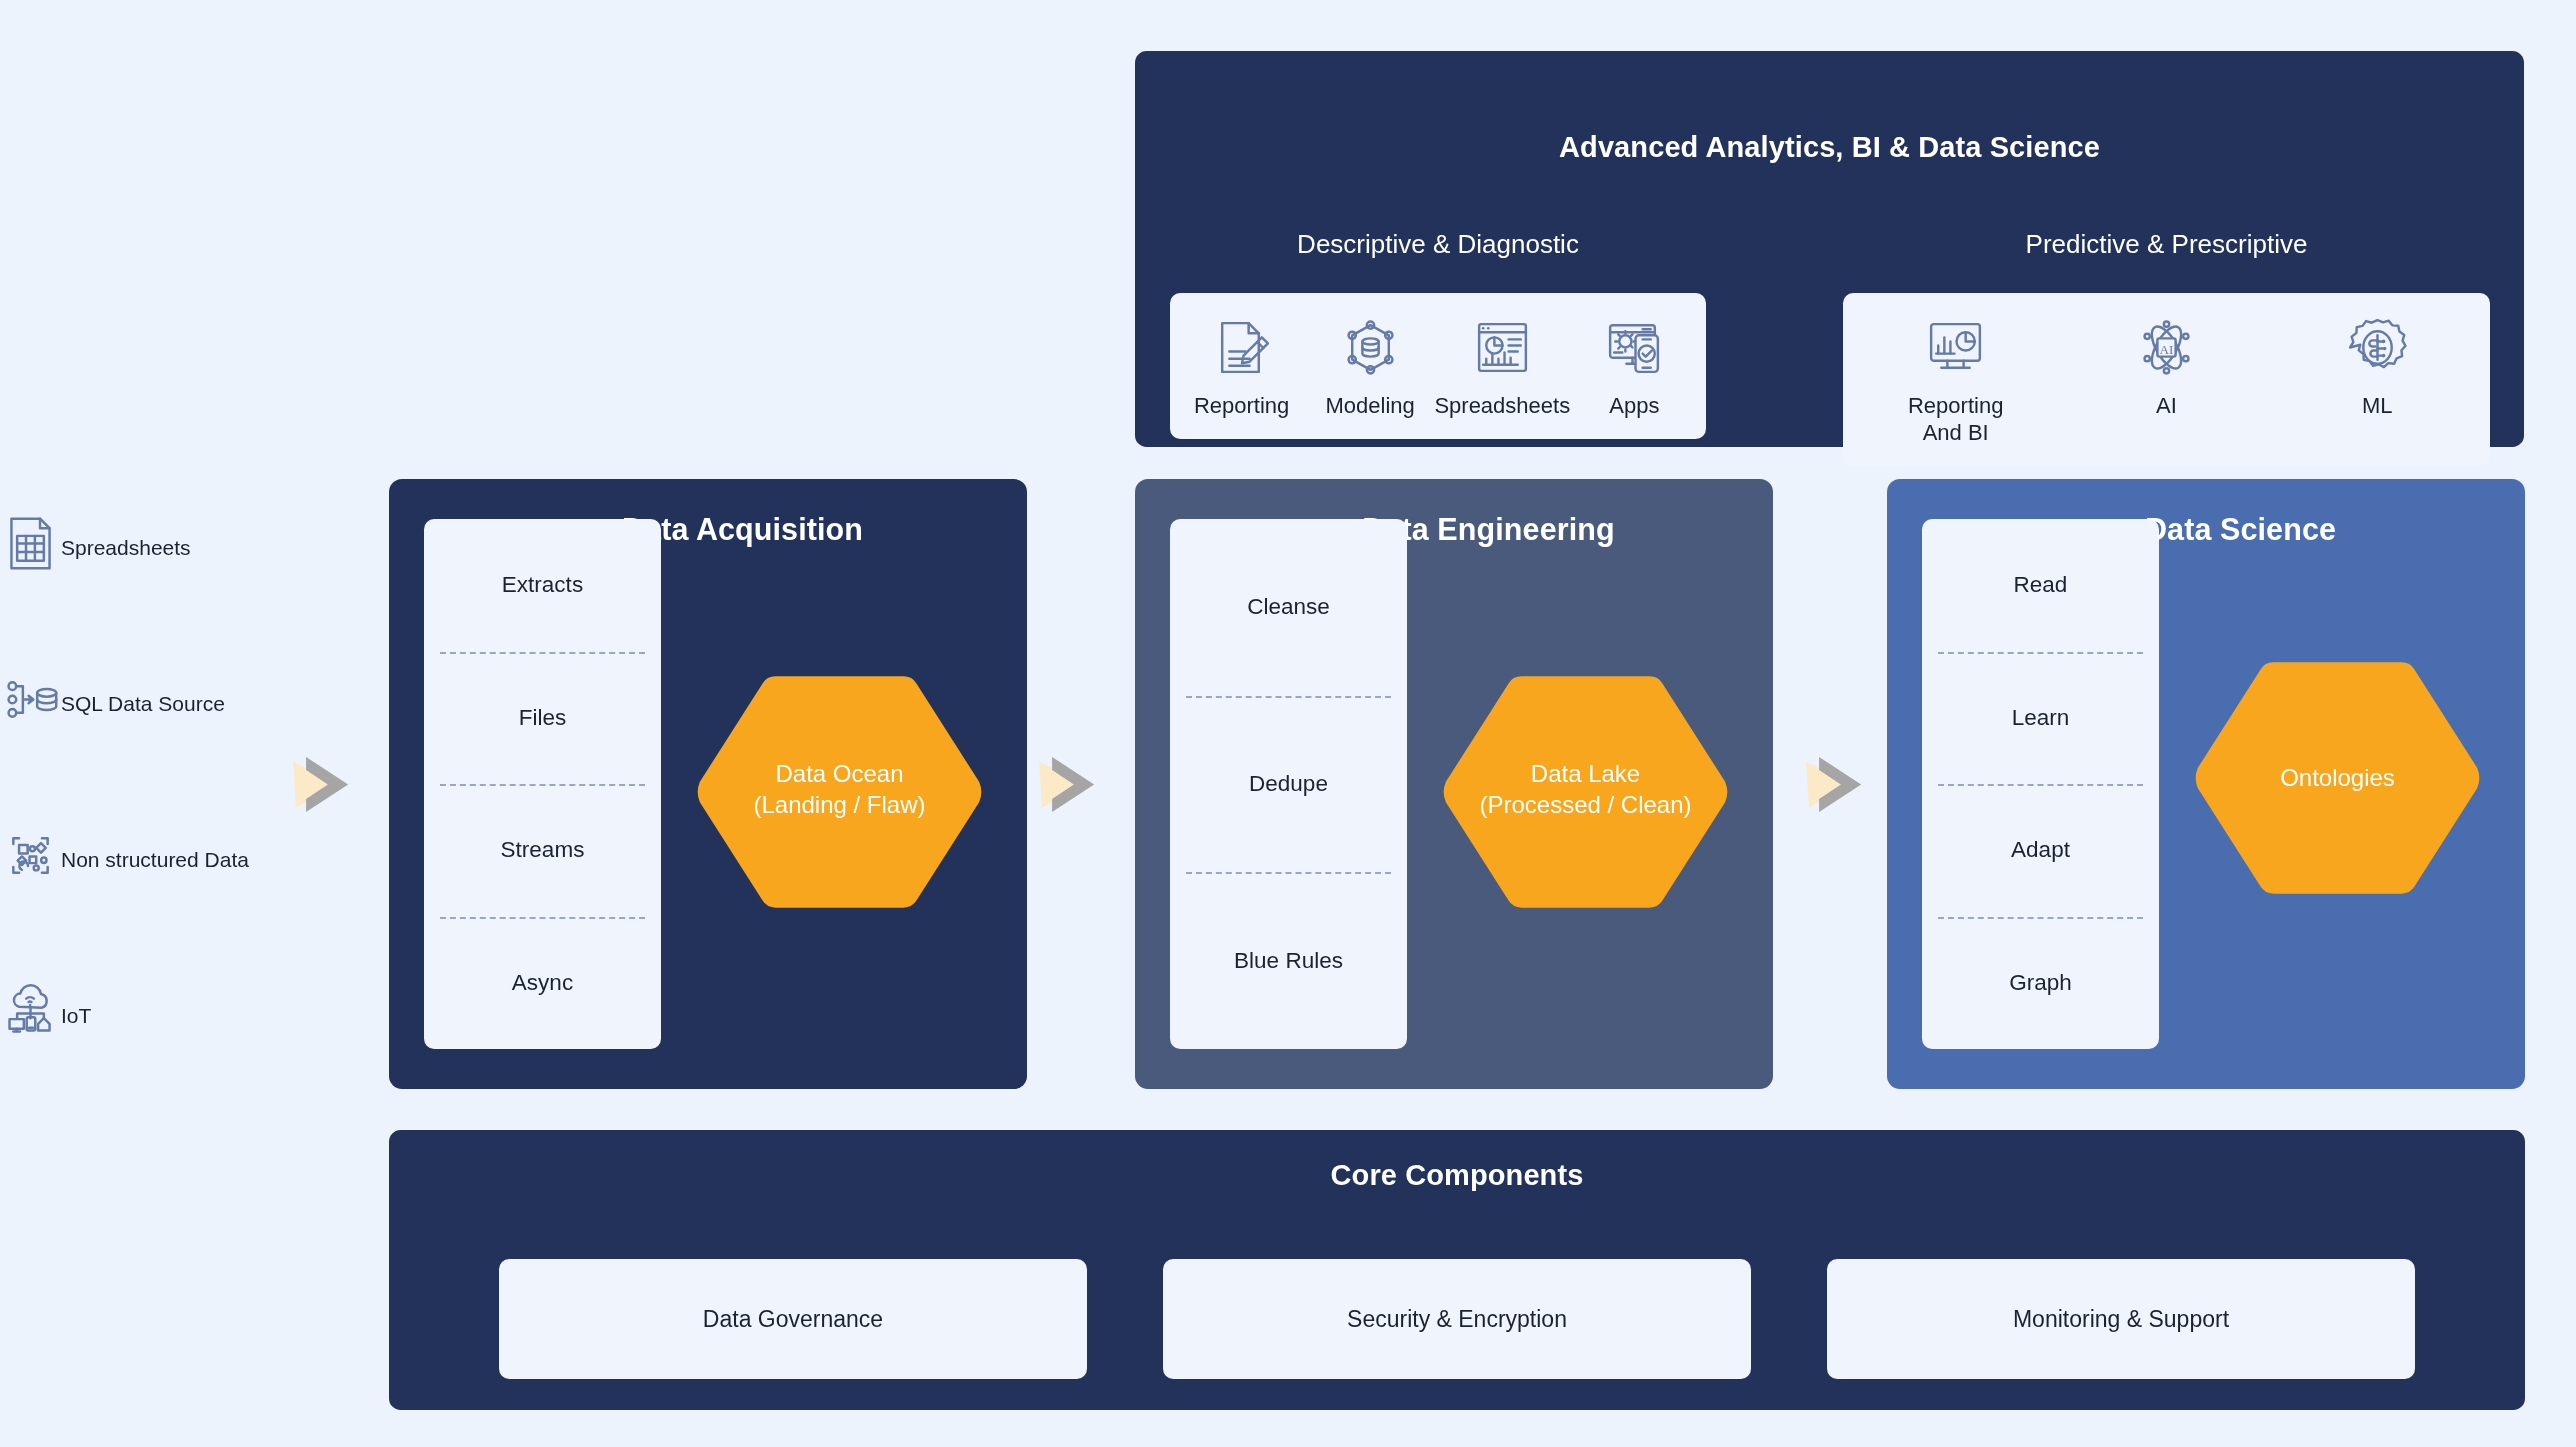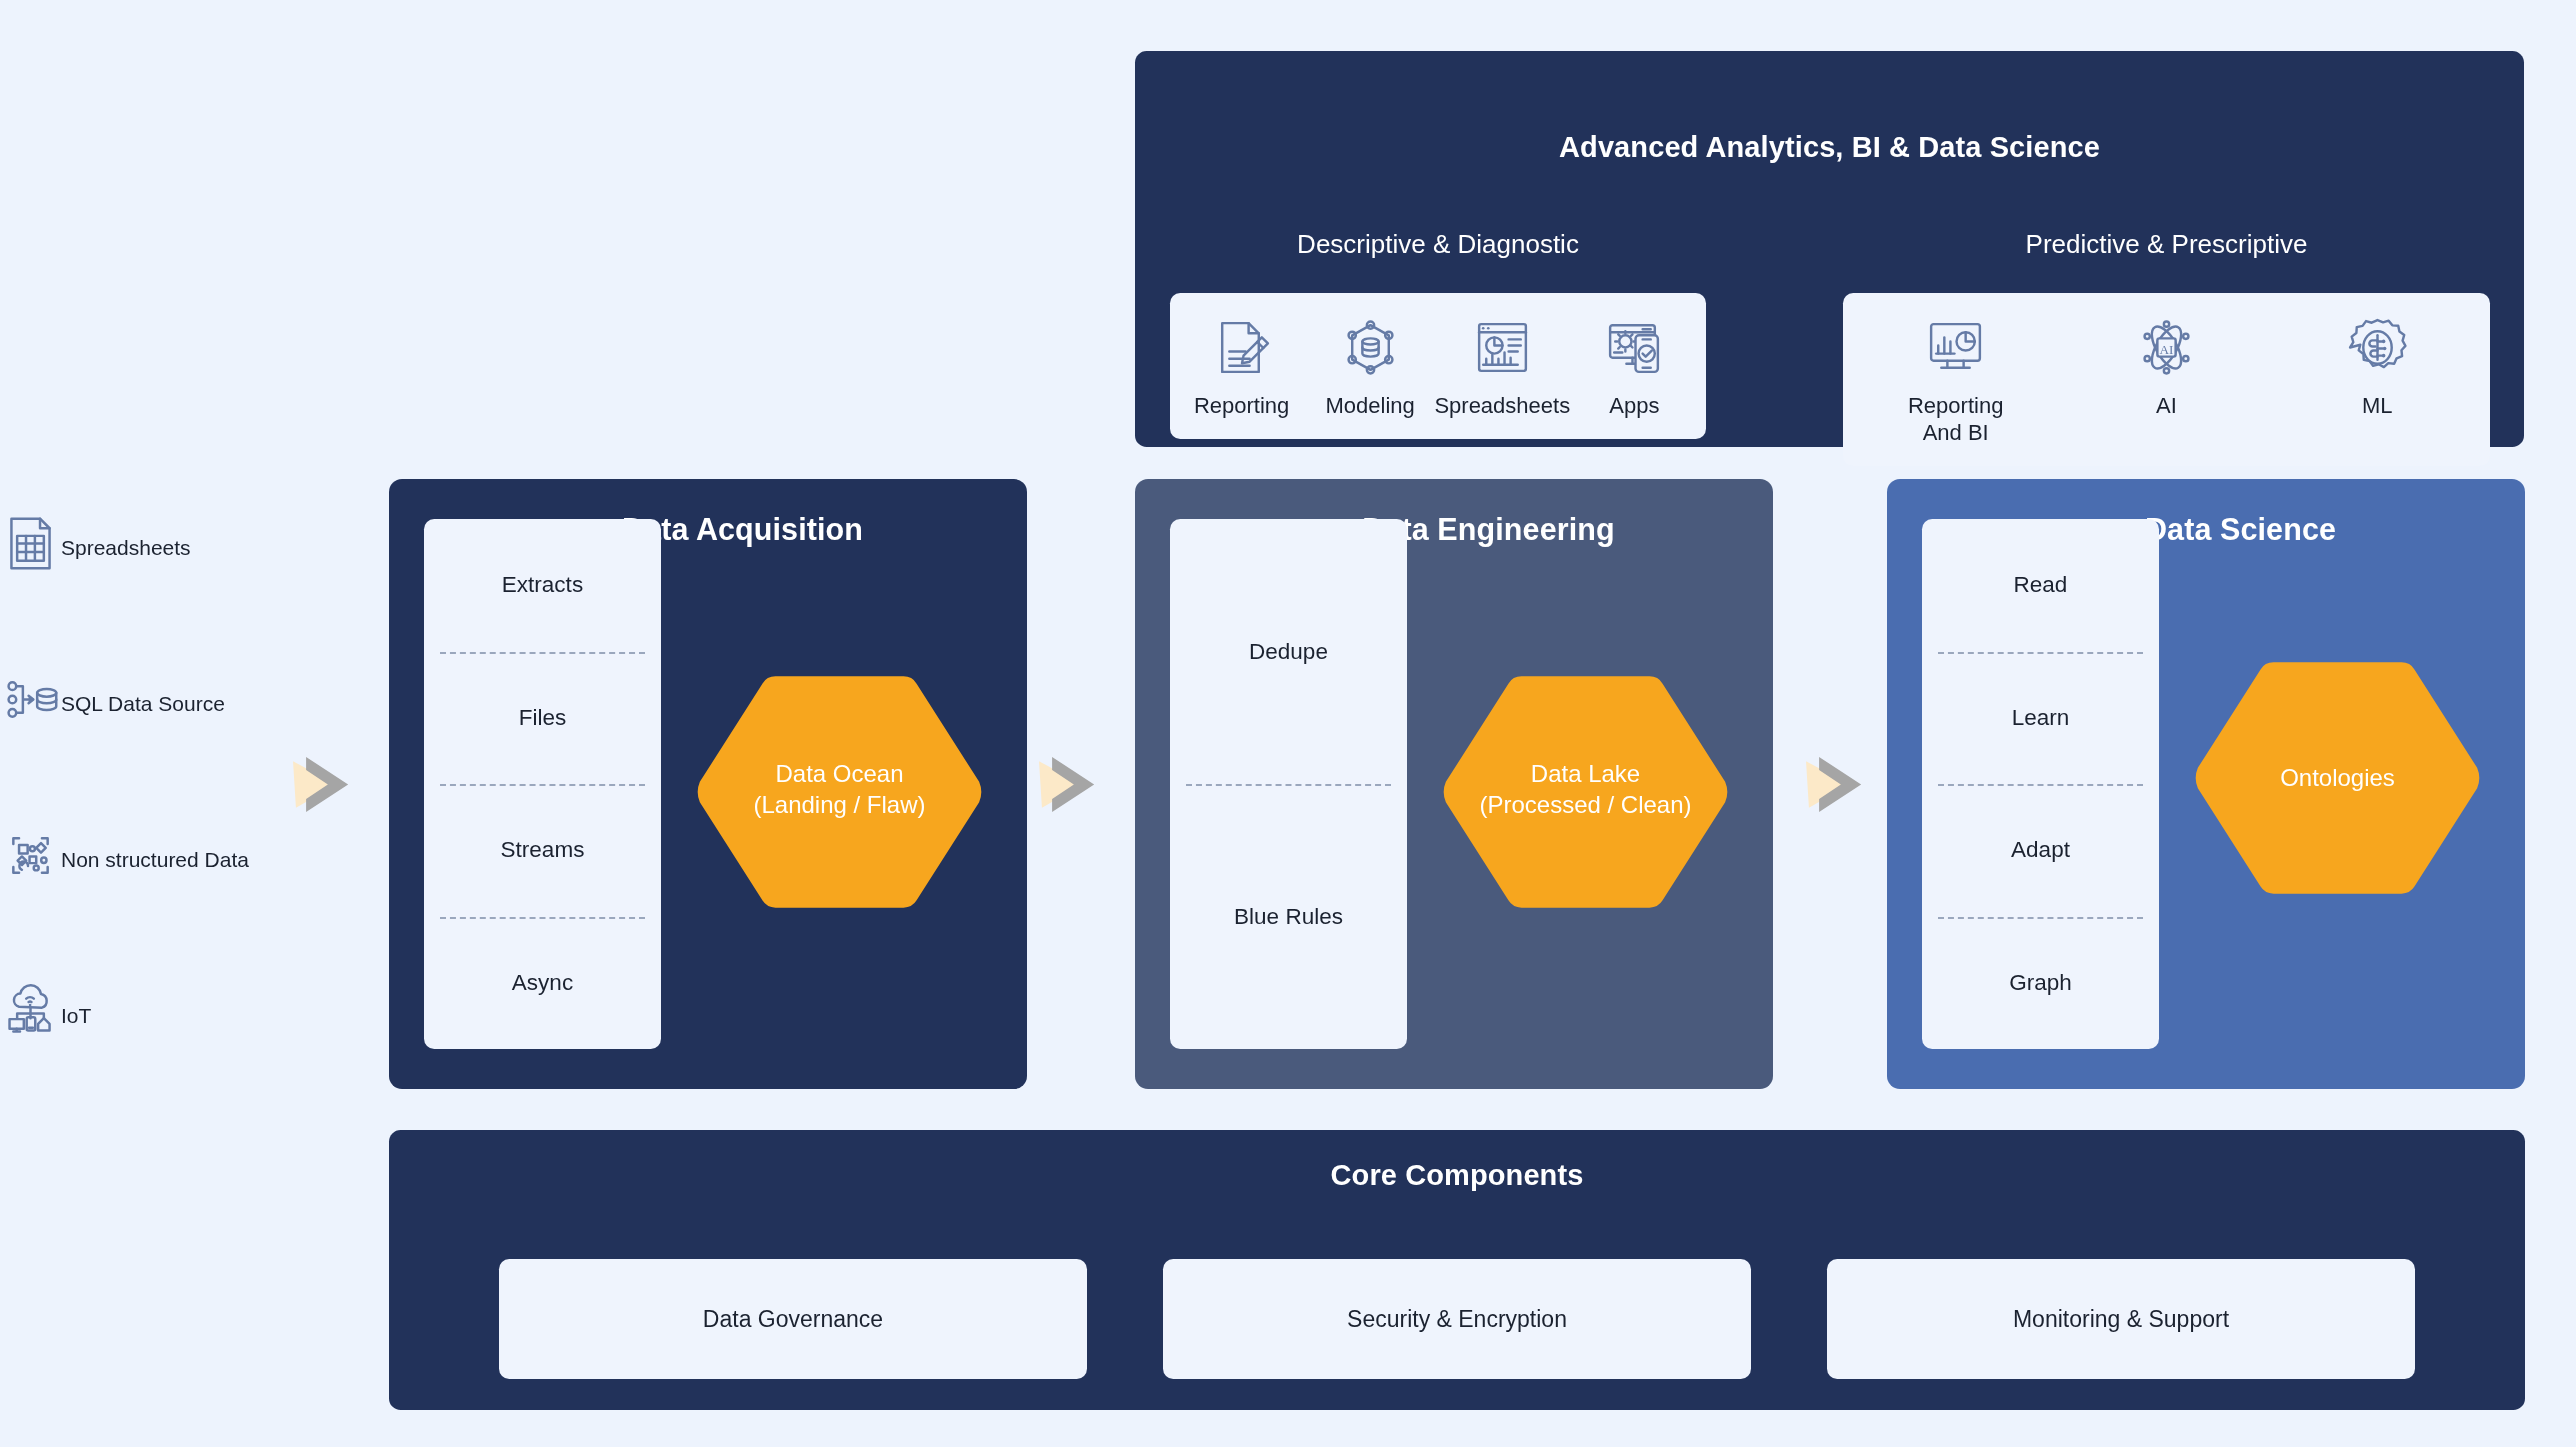--- a/index.html
+++ b/index.html
@@ -318,20 +318,23 @@
         <div>(Landing / Flaw)</div>
       </div>
     </div>
   </div>
 
   <div class="stage-panel" style="left:1135px; width:638px; background:#4a5a7c;">
     <div class="stage-title ttl-bold offset">Data Engineering</div>
 
     <div class="step-card">
       <div class="step-row">
+        <span class="step-label">Cleanse</span>
+        </div>
+      <div class="step-row">
         <span class="step-label">Dedupe</span>
         </div>
       <div class="step-row">
         <span class="step-label">Blue Rules</span>
         </div>
     </div>
 
     <div class="hex" style="left:305px; top:193px;">
       <svg viewBox="0 0 400 330" width="291" height="240">
         <path d="M112 6 L288 6 Q300 6 306 16 L392 151 Q398 165 392 179 L306 314 Q300 324 288 324

